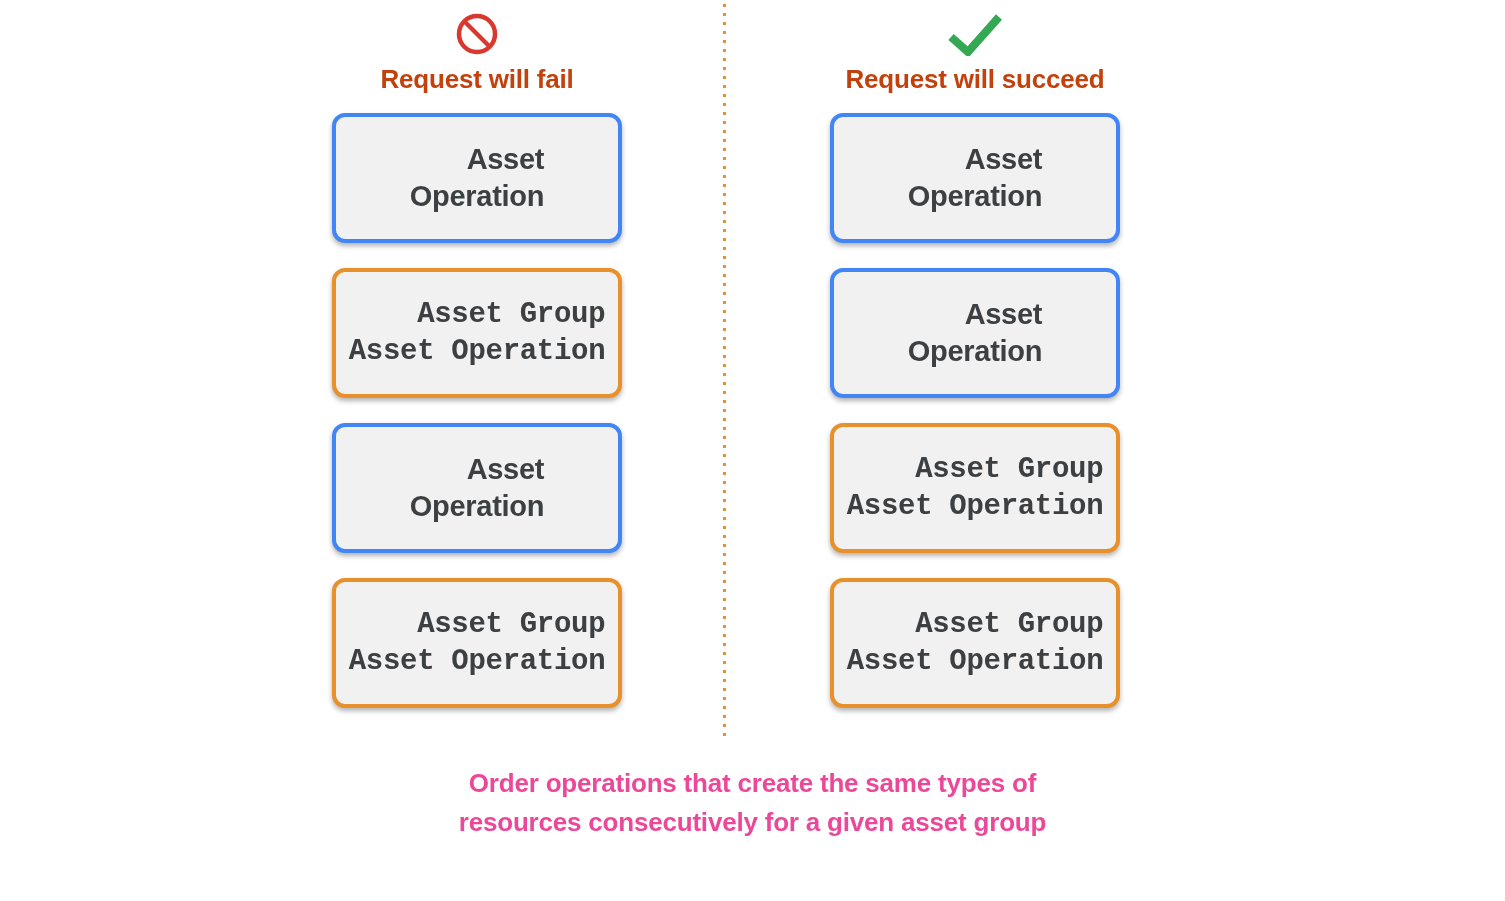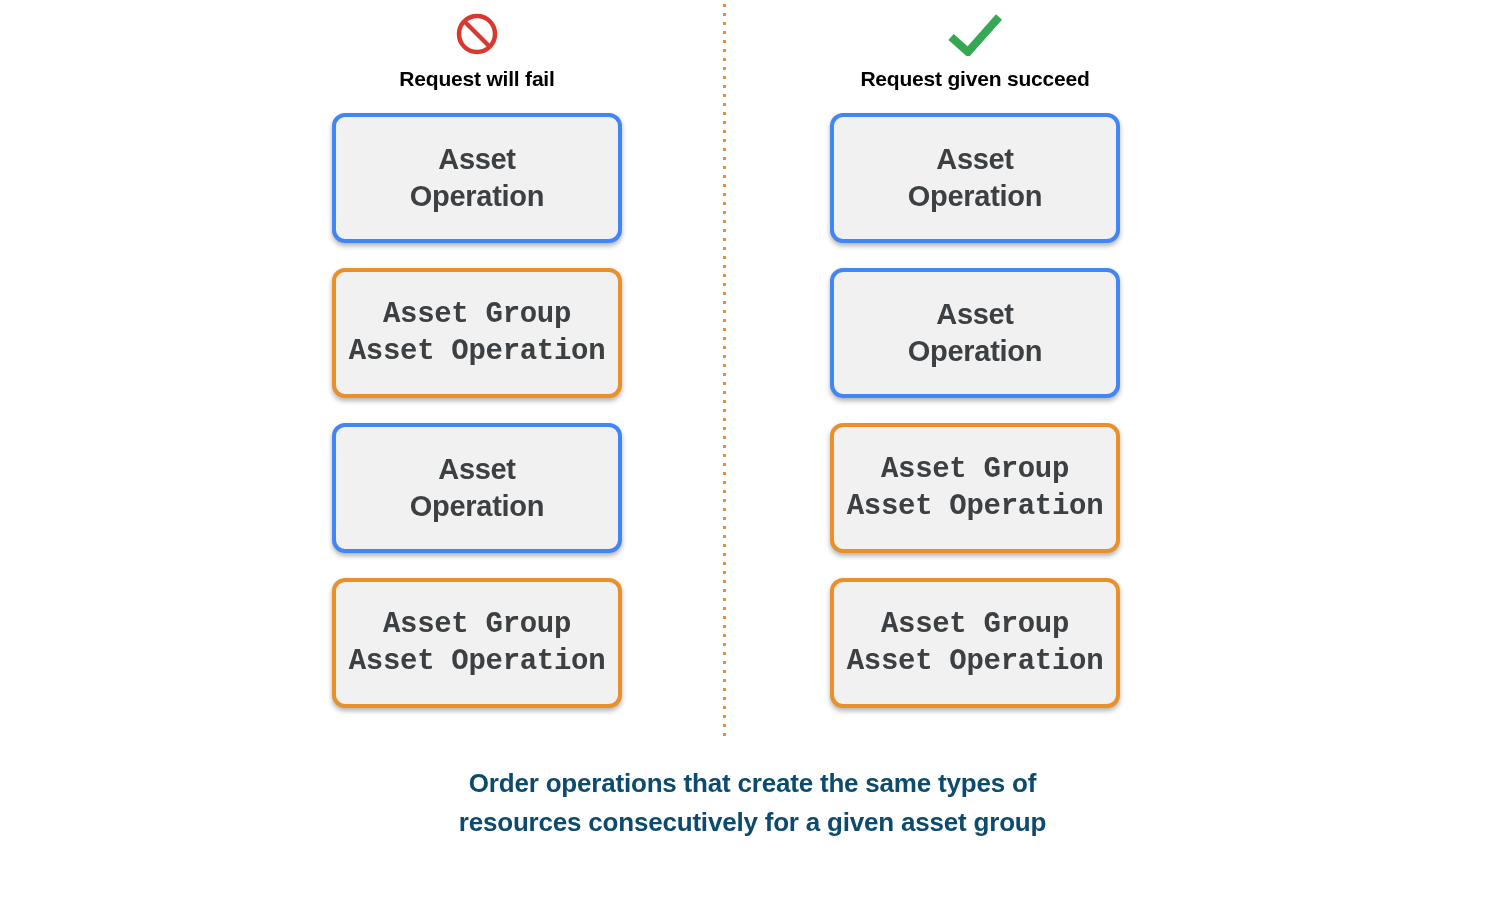--- a/index.html
+++ b/index.html
@@ -56,23 +56,23 @@
     text-align: center;
   }
   .col-icon {
     display: block;
     height: 50px;
     margin: 0 auto 2px auto;
     line-height: 0;
   }
   .col-title {
     display: block;
-    font-size: 21px;
+    font-size: 26px;
     font-weight: bold;
-    color: #000000;
+    color: #c2410c;
     letter-spacing: -0.2px;
     line-height: 30px;
   }
 
   
   .box-stack {
     position: absolute;
     top: 113px;
     left: 65px;
     width: 290px;
@@ -83,21 +83,21 @@
     width: 290px;
     height: 130px;
     margin-bottom: 25px;
     border-radius: 13px;
     border: 4px solid #4285F4;
     background: #F1F1F1;
     box-shadow: 0 3px 5px rgba(0,0,0,0.30);
     display: flex;
     align-items: center;
     justify-content: center;
-    text-align: center;
+    text-align: right;
   }
   .box.blue   { border-color: #4285F4; }
   .box.orange { border-color: #E8912A; font-family: Liberation Mono, monospace; }
 
   .box-label {
     font-size: 29px;
     font-weight: bold;
     color: #3C4043;
     line-height: 37px;
     letter-spacing: -0.3px;
@@ -106,21 +106,21 @@
 
   
   .caption {
     position: absolute;
     top: 764px;
     left: 0;
     width: 1505px;
     text-align: center;
     font-size: 26px;
     font-weight: bold;
-    color: #0c4a6e;
+    color: #ec4899;
     line-height: 39px;
     letter-spacing: -0.2px;
     white-space: pre-line;
   }
 </style>
 </head>
 <body>
 
 <div id="canvas">
 
@@ -157,21 +157,21 @@
     </div>
   </div>
 
   <div class="column right">
     <div class="col-header">
       <span class="col-icon">
         <svg width="66" height="44" viewBox="0 0 66 44" aria-hidden="true">
           <polyline points="9,25 26,40 57,5" fill="none" stroke="#34A853" stroke-width="8" stroke-linecap="butt" stroke-linejoin="miter"></polyline>
         </svg>
       </span>
-      <span class="col-title">Request given succeed</span>
+      <span class="col-title">Request will succeed</span>
     </div>
 
     <div class="box-stack">
       <div class="box blue">
         <span class="box-label">Asset
 Operation</span>
       </div>
       <div class="box blue">
         <span class="box-label">Asset
 Operation</span>

